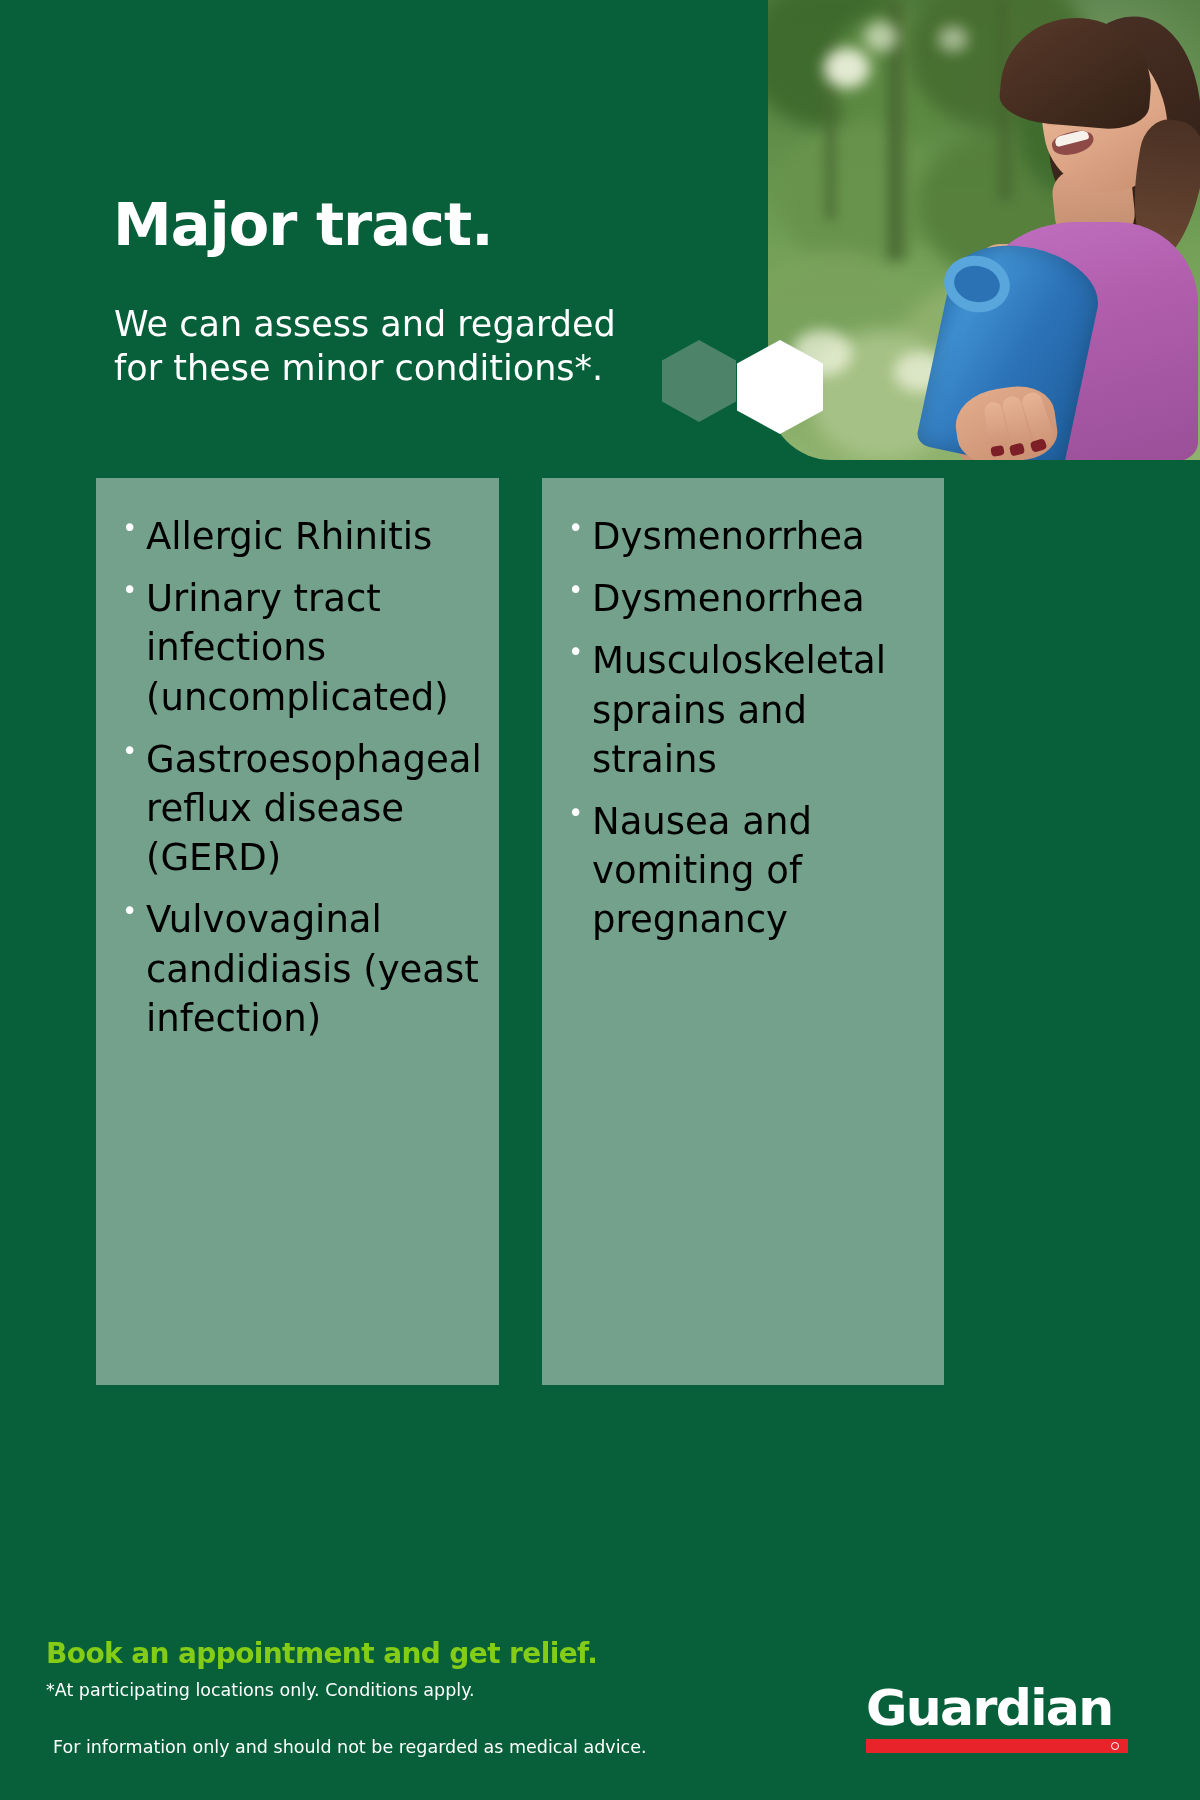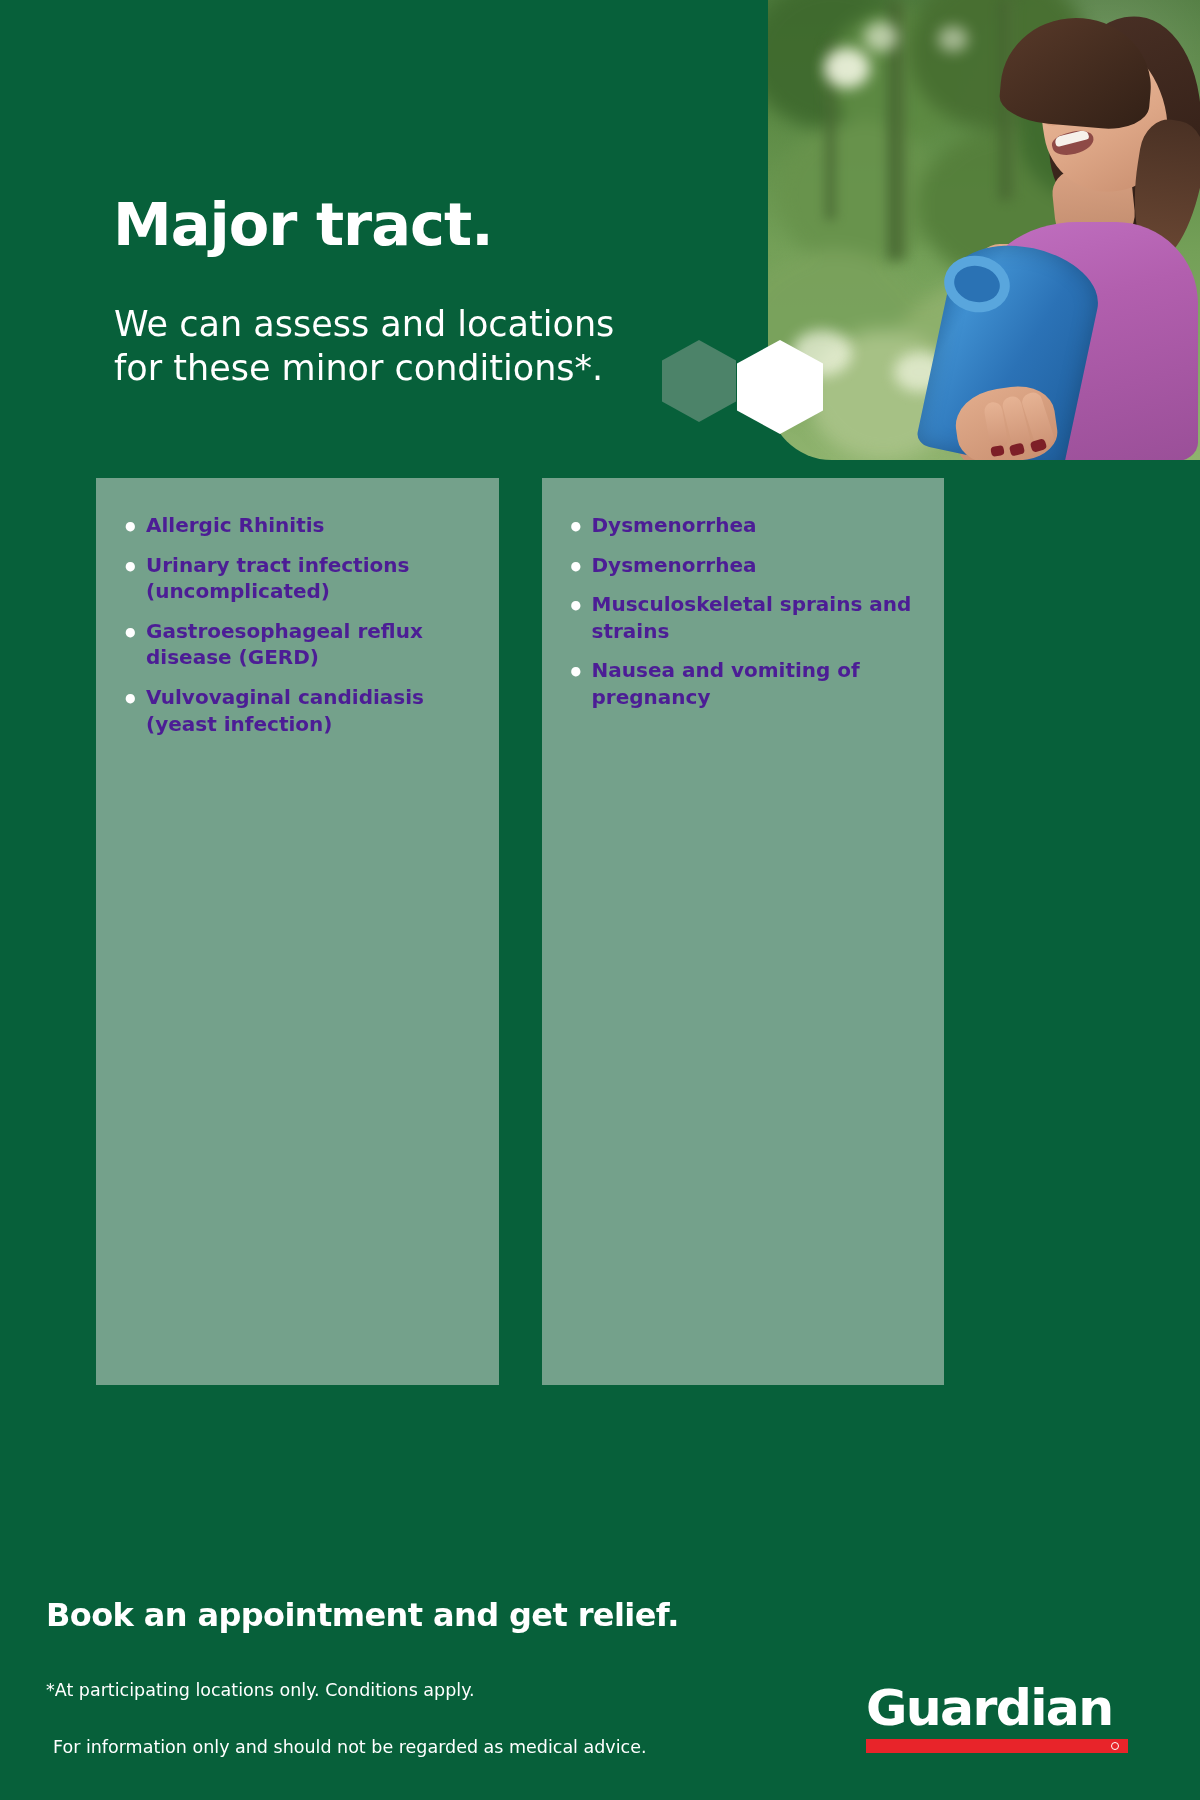--- a/index.html
+++ b/index.html
@@ -159,38 +159,38 @@
     width:848px; height:907px;
     display:flex; gap:43px;
   }
   .panel{
     background:#74A18B;
     width:403px; height:100%;
     padding:34px 20px 0 24px;
   }
   .panel ul{ list-style:none; }
   .panel li{
-    color:#4c1d95;
-    font-size:20px;
+    color:#000000;
+    font-size:37px;
     line-height:1.33;
     margin-bottom:13px;
     padding-left:26px;
     position:relative;
-    font-weight:700;
+    font-weight:400;
   }
   .panel li::before{
     content:"•";
     position:absolute; left:2px; top:-1px;
     font-size:26px; color:#ffffff;
   }
 
   
   .cta{
-    position:absolute; left:46px; top:1596px;
-    color:#ffffff; font-weight:bold; font-size:32px;
+    position:absolute; left:46px; top:1637px;
+    color:#84cc16; font-weight:bold; font-size:28px;
     letter-spacing:-0.6px;
   }
   .disclaimer{
     position:absolute; left:46px; top:1678px;
     color:#ffffff; font-size:17.5px; line-height:1.42;
   }
   .disclaimer .l2{ padding-left:7px; display:block;margin-top:32px; }
 
   
   .logo{
@@ -282,21 +282,21 @@
 
 <div class="hex hex-dark"></div>
 <div class="hex hex-white"></div>
 
 <h1 class="headline">
   <br>
   <span>Major tract.</span>
 </h1>
 
 <p class="subhead">
-  <span>We can assess and locations</span><br>
+  <span>We can assess and regarded</span><br>
   <span>for these minor conditions*.</span>
 </p>
 
 <div class="panels">
 
   <div class="panel">
     <ul>
       <li>Allergic Rhinitis</li>
       <li>Urinary tract infections (uncomplicated)</li>
       <li>Gastroesophageal reflux disease (GERD)</li>

